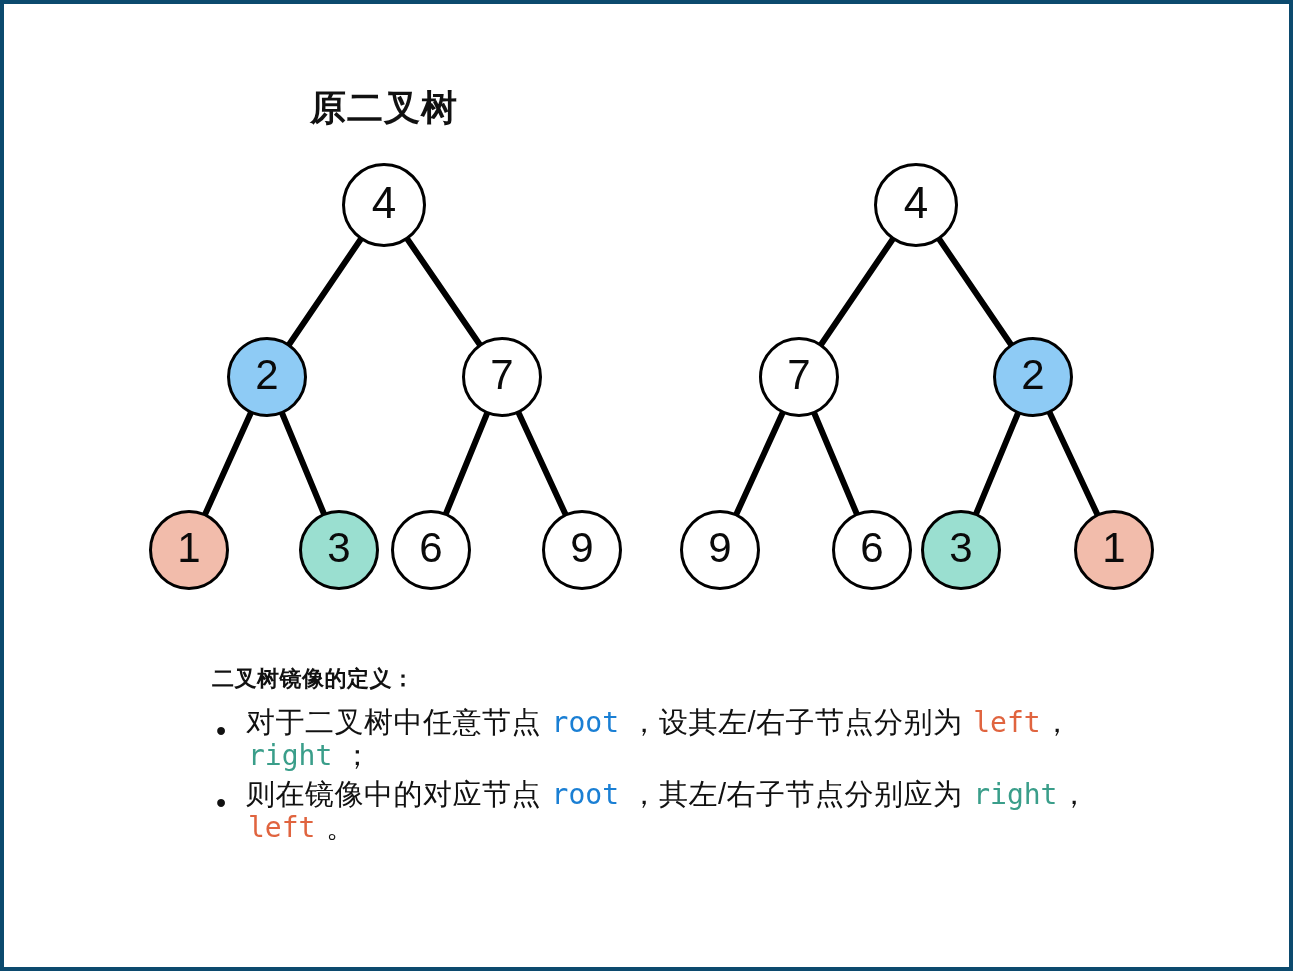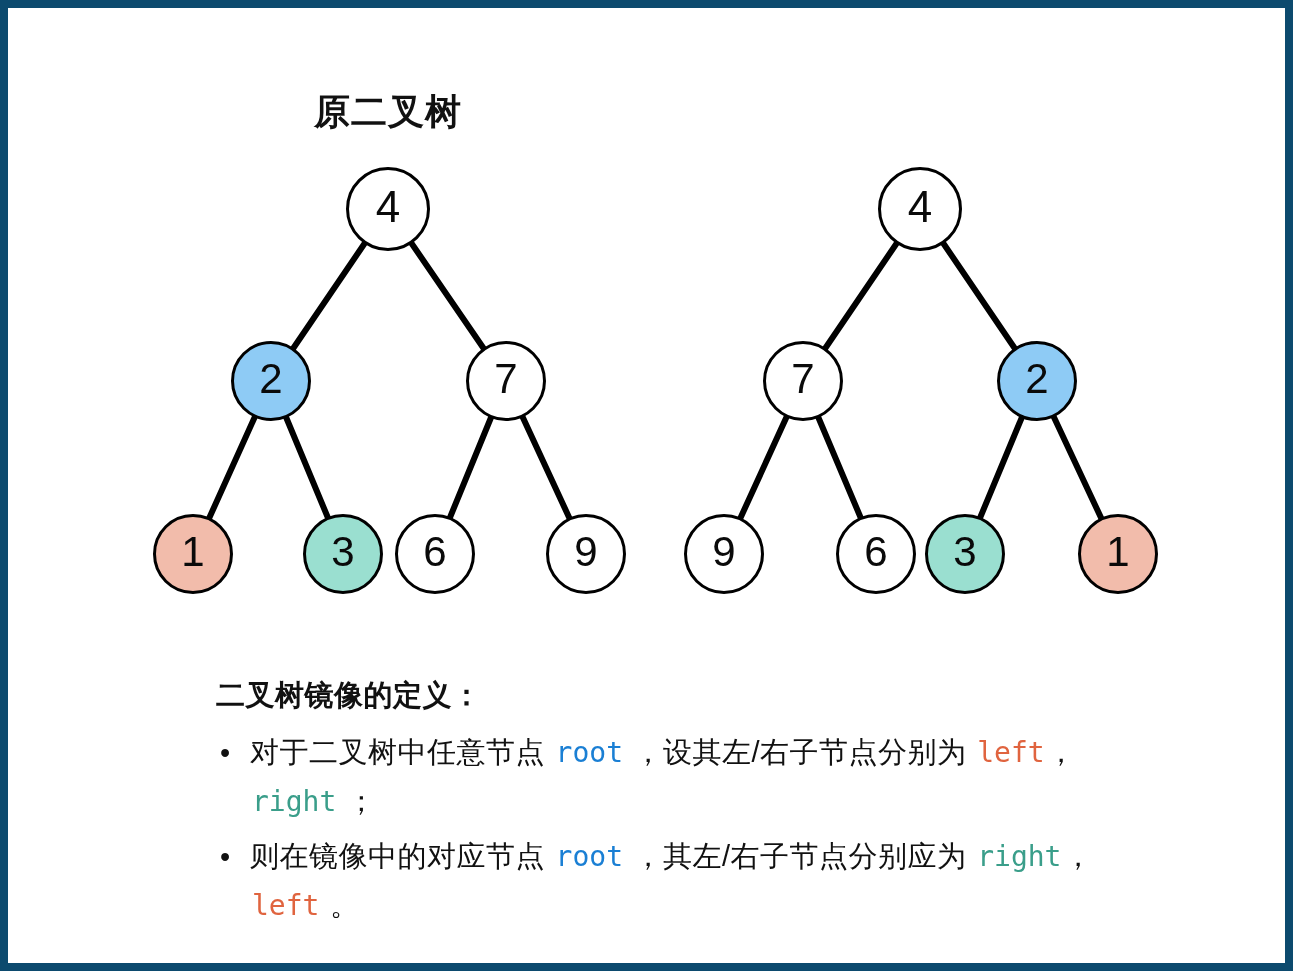--- a/index.html
+++ b/index.html
@@ -9,21 +9,21 @@
   }
   body {
     font-family: "Liberation Sans", "DejaVu Sans", sans-serif;
   }
   #page {
     position: relative;
     width: 1293px;
     height: 971px;
     background: #ffffff;
     box-sizing: border-box;
-    border: 8px solid #0c4a6e;
+    border: 4px solid #0c4a6e;
     overflow: hidden;
   }
 
   
   .tree-title {
     position: absolute;
     font-size: 36px;
     font-weight: 700;
     color: #111111;
     letter-spacing: 1px;
@@ -73,45 +73,45 @@
   .node span { transform: translateY(-2px); }
 
   
   #definition {
     position: absolute;
     left: 208px;
     top: 660px;
     width: 930px;
   }
   #def-heading {
-    font-size: 29px;
+    font-size: 22px;
     font-weight: 700;
     color: #111111;
-    margin: 8px 0 12px 0;
+    margin: 0 0 12px 0;
     letter-spacing: 0.5px;
   }
   .def-bullet {
     display: flex;
     align-items: flex-start;
     margin-bottom: 6px;
   }
   .bullet-dot {
     width: 34px;
     flex: 0 0 34px;
     font-size: 29px;
     line-height: 50px;
     color: #111111;
     text-align: left;
     padding-left: 4px;
     box-sizing: border-box;
   }
   .def-text {
     flex: 1 1 auto;
     font-size: 29px;
-    line-height: 48px;
+    line-height: 32px;
     color: #111111;
     letter-spacing: 0.5px;
   }
   code.tok {
     font-family: "DejaVu Sans Mono", "Liberation Mono", monospace;
     font-size: 28px;
     letter-spacing: 0;
     padding: 0 2px;
   }
   code.tok-root  { color: #1a7fd4; }

